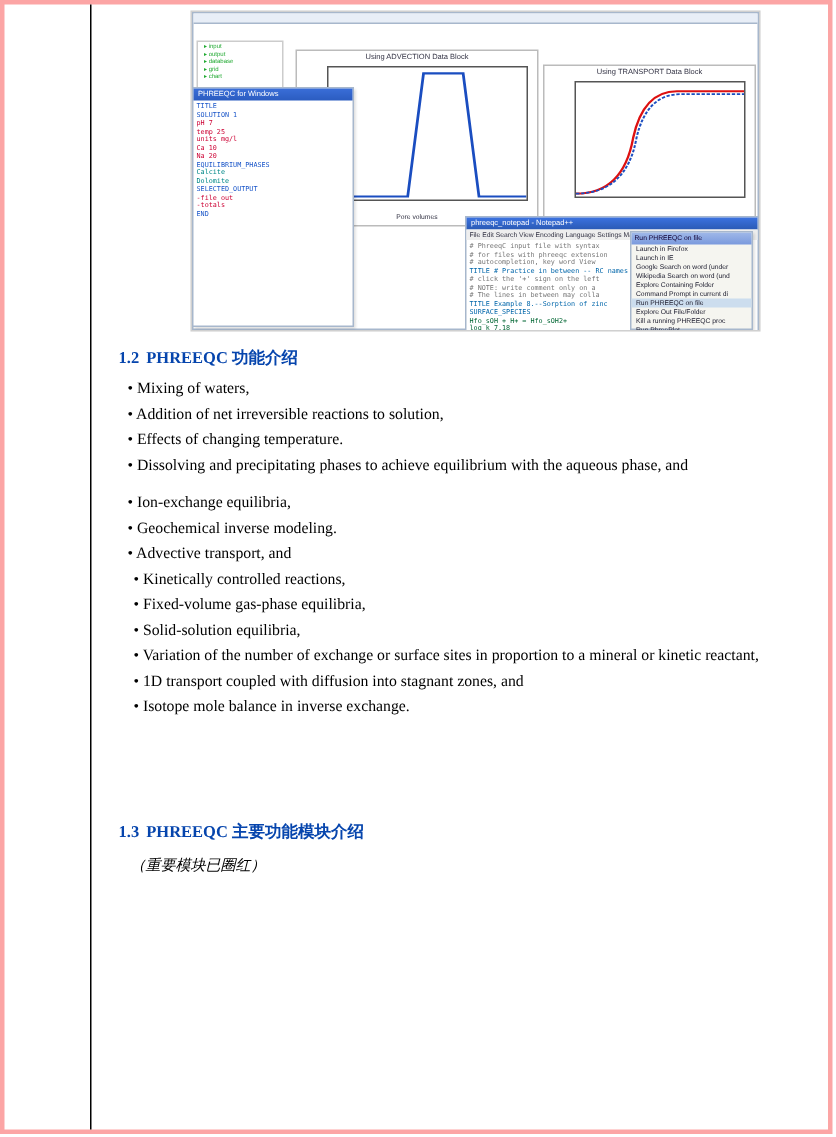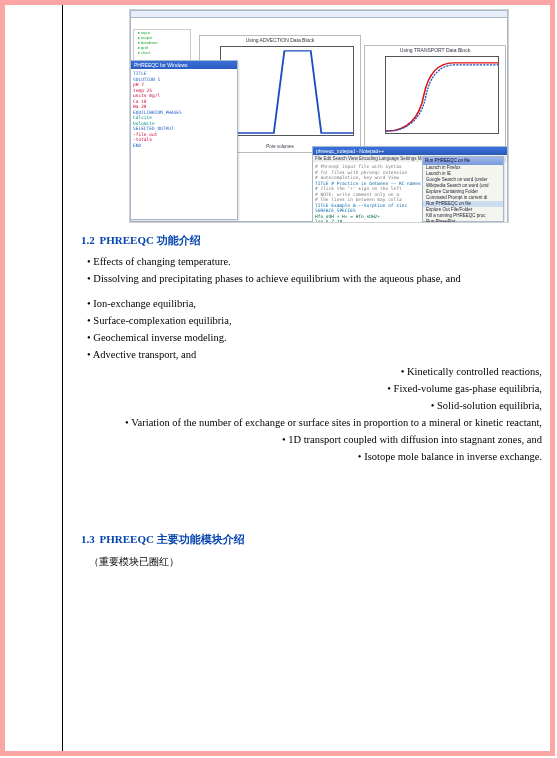--- a/index.html
+++ b/index.html
@@ -6,21 +6,21 @@
     body {
       font-family: "Times New Roman", serif;
       font-size: 11px;
       color: #000;
       background: #fff;
       width: 557px;
       height: 758px;
       overflow: hidden;
     }
     .page {
-      border: 5px solid #fca5a5;
+      border: 3px solid #fca5a5;
       width: 555px;
       height: 756px;
       display: flex;
     }
     .left-col {
       width: 58px;
       border-right: 1px solid #000;
     }
     .right-col {
       flex: 1;
@@ -79,24 +79,24 @@
       color: #0645ad;
       font-weight: bold;
       font-size: 11px;
       margin: 10px 0 8px 8px;
     }
     .section-header .num { margin-right: 2px;}
     .bullet-list { margin-left: 14px;}
     .bullet-list li { list-style:none; margin-bottom: 6px; font-size:10.5px;}
     .bullet-list li::before { content:"• "; }
     .bullet-sublist { margin-left: 18px;}
-    .bullet-sublist li { list-style:none; margin-bottom: 6px; font-size:10.5px;text-align:right;}
+    .bullet-sublist li { list-style:none; margin-bottom: 6px; font-size:10.5px;}
     .bullet-sublist li::before { content:"• "; }
     .gap { height: 8px;}
-    .note-line { font-size:10px; margin-left:16px; margin-top:6px;}
+    .note-line { font-size:10px; margin-left:16px; margin-top:6px;font-style:italic;}
   </style>
 </head>
 <body>
 
 <div class="page">
   <div class="left-col"></div>
   <div class="right-col">
 
     <div class="figure-area">
       <div class="fig-window fig-main">
@@ -184,29 +184,30 @@
         <div class="item">Run PhreePlot</div>
       </div>
     </div>
 
     <div class="section-header">
       <span class="num">1.2</span>
       <span>PHREEQC 功能介绍</span>
     </div>
 
     <ul class="bullet-list">
+      <li>Mixing of waters,</li>
+      <li>Addition of net irreversible reactions to solution,</li>
       <li>Effects of changing temperature.</li>
       <li>Dissolving and precipitating phases to achieve equilibrium with the aqueous phase, and</li>
     </ul>
 
     <div class="gap"></div>
 
     <ul class="bullet-list">
       <li>Ion-exchange equilibria,</li>
-      <li>Surface-complexation equilibria,</li>
       <li>Geochemical inverse modeling.</li>
       <li>Advective transport, and</li>
     </ul>
 
     <ul class="bullet-sublist">
       <li>Kinetically controlled reactions,</li>
       <li>Fixed-volume gas-phase equilibria,</li>
       <li>Solid-solution equilibria,</li>
       <li>Variation of the number of exchange or surface sites in proportion to a mineral or kinetic reactant,</li>
       <li>1D transport coupled with diffusion into stagnant zones, and</li>

